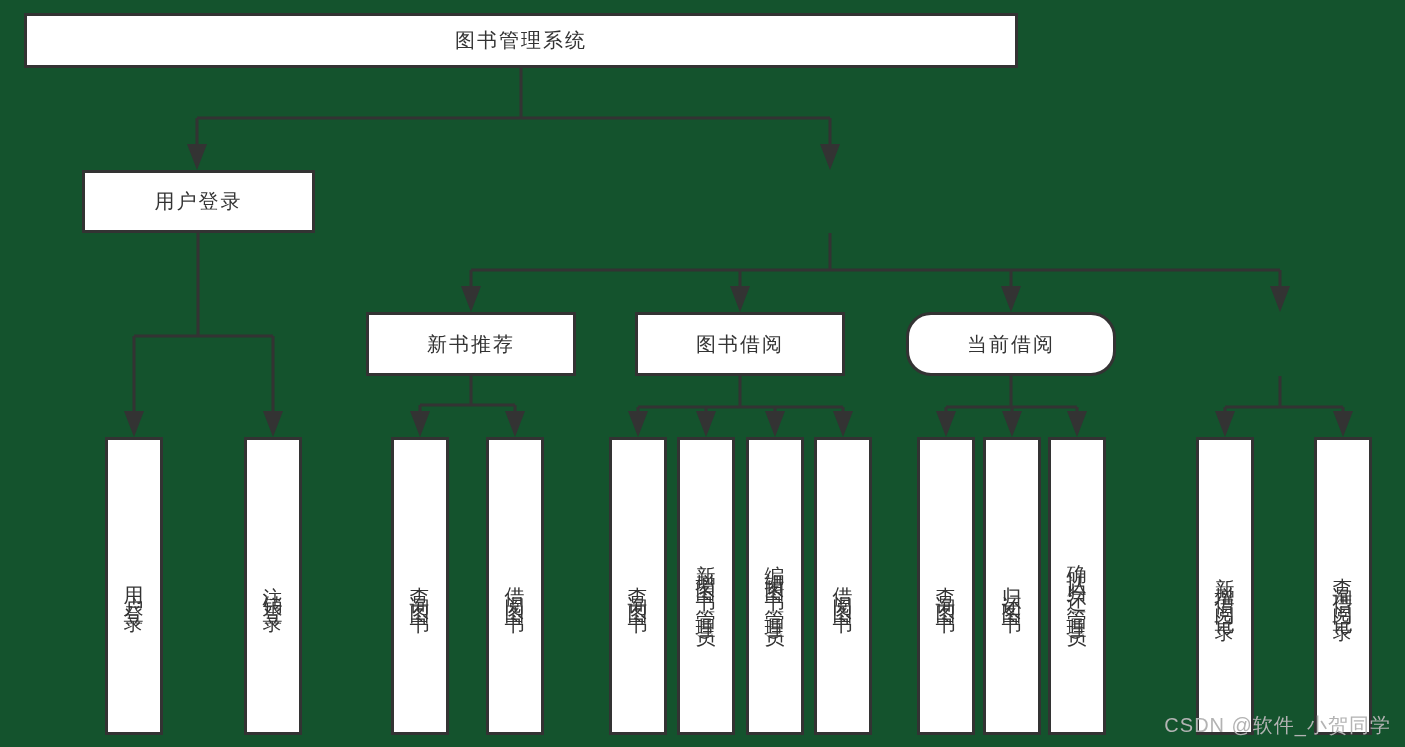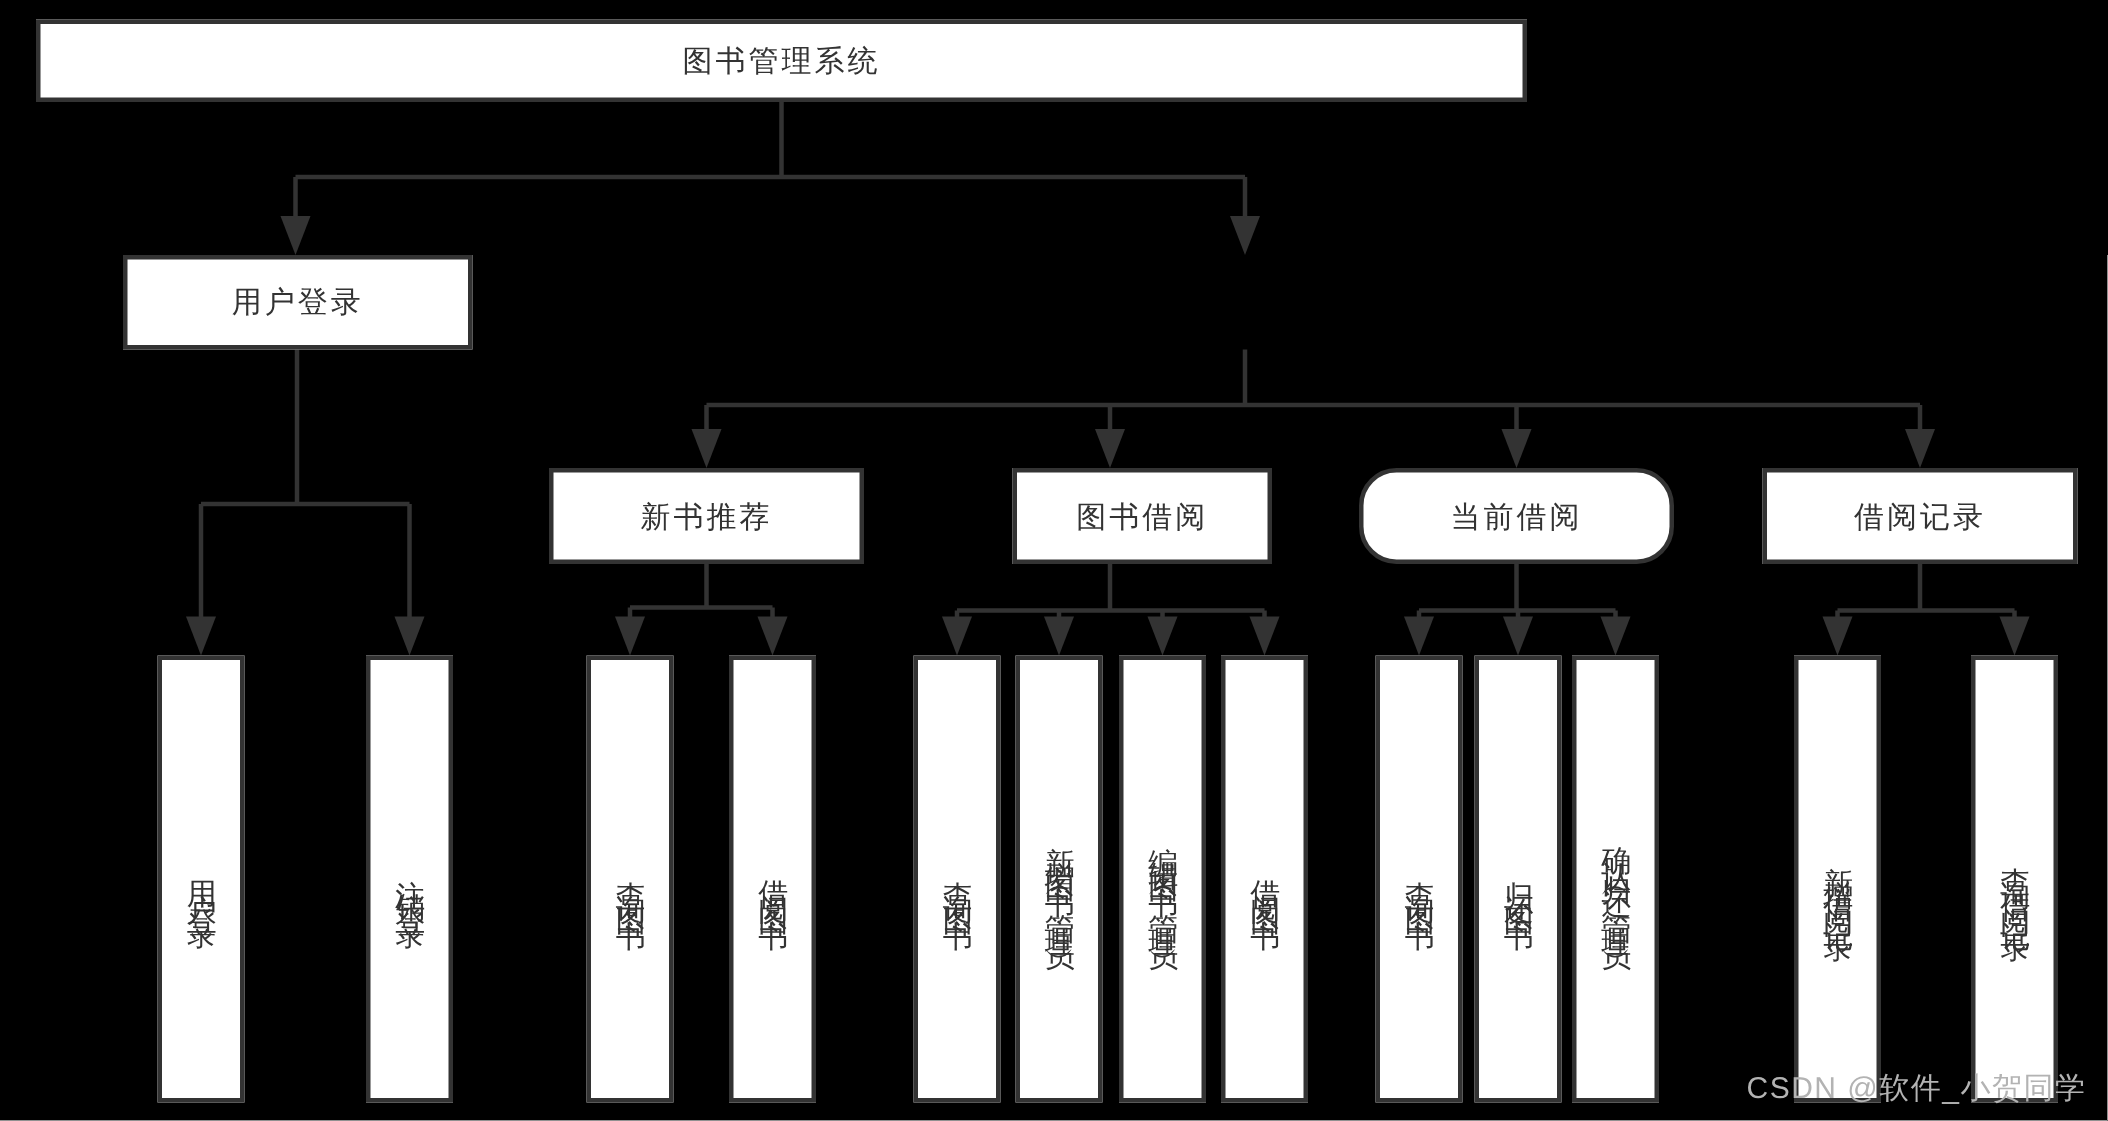--- a/index.html
+++ b/index.html
@@ -1,19 +1,19 @@
 <!DOCTYPE html>
 <html><head>
 <meta charset="utf-8">
 <style>
   html,body{margin:0;padding:0;background:#ffffff;}
   .canvas{
     position:relative;
     width:1405px;height:747px;
-    background:#000000;
+    background:#14532d;
     font-family:"Liberation Sans", sans-serif;
     overflow:hidden;
   }
   .connectors{position:absolute;left:0;top:0;z-index:1;}
   .box{
     position:absolute;
     box-sizing:border-box;
     border:3px solid #333333;
     background:#ffffff;
     color:#333333;
@@ -86,23 +86,22 @@
       <polygon points="1225,437 1215,411 1235,411"></polygon>
       <polygon points="1343,437 1333,411 1353,411"></polygon>
     </g>
   </svg>
 
   <div class="box" style="left:24px;top:13px;width:994px;height:55px;">图书管理系统</div>
 
   <div class="box" style="left:82px;top:170px;width:233px;height:63px;">用户登录</div>
 
   <div class="box" style="left:366px;top:312px;width:210px;height:64px;">新书推荐</div>
-  <div class="box" style="left:635px;top:312px;width:173px;height:64px;margin-left:40px;">图书借阅</div>
+  <div class="box" style="left:635px;top:312px;width:210px;height:64px;">图书借阅</div>
   <div class="box" style="left:906px;top:312px;width:210px;height:64px;border-radius:25px;">当前借阅</div>
-  <div class="box" style="left:1175px;top:312px;width:210px;height:64px;">借阅记录</div>
 
   <div class="box vbox" style="left:105px;top:437px;width:58px;height:298px;">用户登录</div>
   <div class="box vbox" style="left:244px;top:437px;width:58px;height:298px;">注销登录</div>
 
   <div class="box vbox" style="left:391px;top:437px;width:58px;height:298px;">查询图书</div>
   <div class="box vbox" style="left:486px;top:437px;width:58px;height:298px;">借阅图书</div>
 
   <div class="box vbox" style="left:609px;top:437px;width:58px;height:298px;">查询图书</div>
   <div class="box vbox" style="left:677px;top:437px;width:58px;height:298px;">新增图书（管理员）</div>
   <div class="box vbox" style="left:746px;top:437px;width:58px;height:298px;">编辑图书（管理员）</div>

